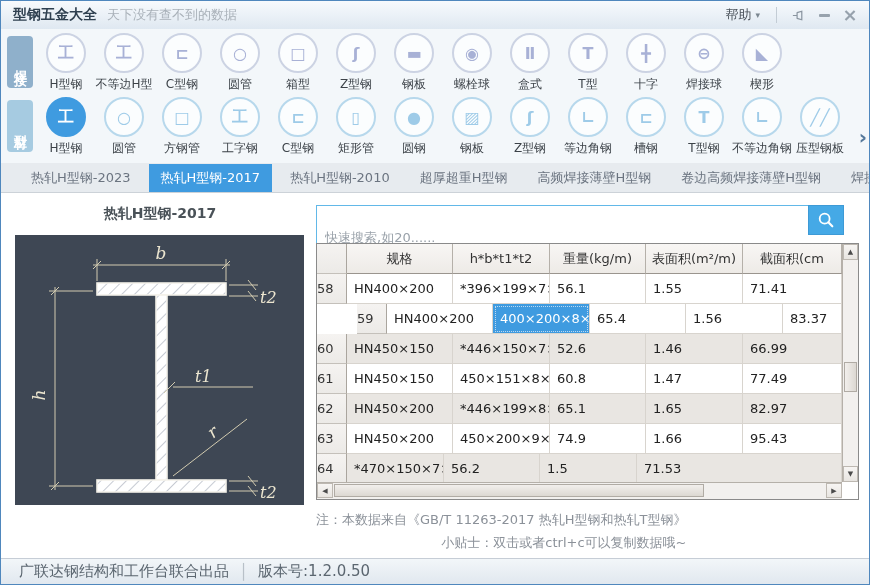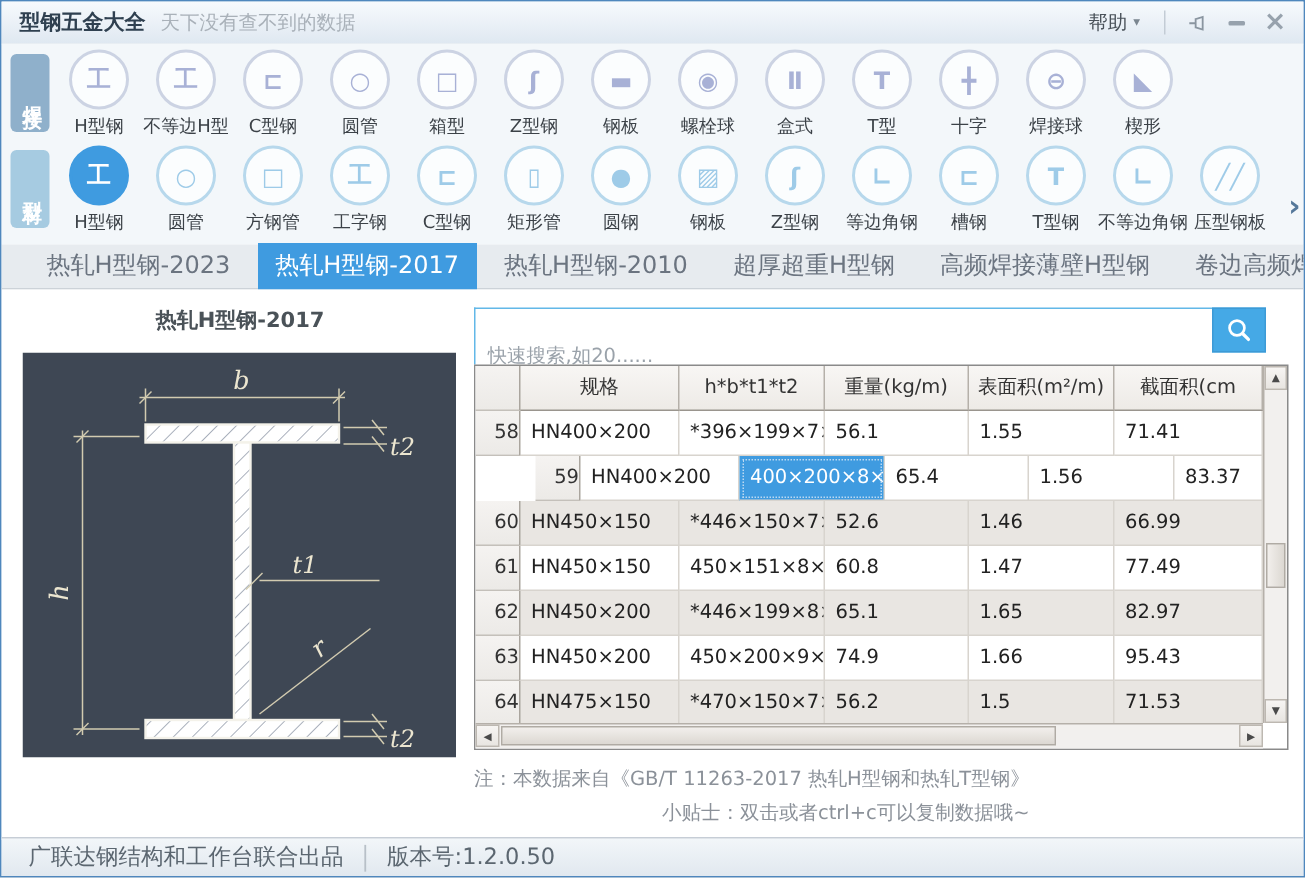--- a/index.html
+++ b/index.html
@@ -36,21 +36,21 @@
     font-size:16px;font-weight:bold;background:#fbfdfe;}
   .row1 .tb-circle{border:2px solid #ccd3e3;color:#a8b1d6;}
   .row2 .tb-circle{border:2px solid #b7d8ec;color:#9ecbe8;}
   .row2 .tb-circle.sel{background:#3f9be0;border-color:#3f9be0;color:#fff;}
   .tb-label{font-size:12px;color:#3c4248;margin-top:3px;white-space:nowrap;overflow:hidden;max-width:62px;}
   .more-chevron{position:absolute;right:2px;top:96px;font-size:20px;font-weight:bold;color:#55789a;cursor:pointer;}
 
   
   .tabbar{position:absolute;left:0;top:162px;width:100%;height:30px;background:#e7ebef;
     border-bottom:1px solid #ccd2d8;display:flex;align-items:center;padding-left:18px;box-sizing:border-box;}
-  .tab{font-size:16px;color:#6b7480;padding:5px 12px;margin-right:6px;white-space:nowrap;cursor:pointer;text-align:right;}
+  .tab{font-size:13px;color:#6b7480;padding:5px 12px;margin-right:6px;white-space:nowrap;cursor:pointer;text-align:right;}
   .tab.active{background:#3f9be0;color:#fff;}
 
   
   .content{position:absolute;left:0;top:192px;width:100%;height:367px;background:#fff;}
 
   .left-panel{position:absolute;left:14px;top:0;width:290px;}
   .diagram-title{margin-top:12px;text-align:center;font-size:14px;font-weight:bold;color:#4a5258;}
   .diagram{margin-top:12px;width:289px;height:270px;}
 
   .right-panel{position:absolute;left:315px;top:0;right:11px;}
@@ -65,21 +65,21 @@
   .grid{position:absolute;left:0;top:50px;width:543px;height:257px;border:1px solid #8a8a8a;
     box-sizing:border-box;background:#fff;}
   .grid-inner{position:absolute;left:0;top:0;right:16px;bottom:17px;overflow:hidden;}
   .t-head{display:flex;height:30px;background:linear-gradient(#f8f6f4,#edeae6);}
   .t-row{display:flex;height:30px;background:#fff;}
   .t-row.shaded{background:#e9e6e2;}
   .c{box-sizing:border-box;border-right:1px solid #d8d4ce;border-bottom:1px solid #d8d4ce;
     font-size:13px;color:#222;line-height:29px;padding-left:7px;white-space:nowrap;overflow:hidden;flex:none;}
   .t-head .c{border-right:1px solid #b5b0a9;border-bottom:1px solid #9a958e;color:#333;
     text-align:center;padding-left:0;background:transparent;}
-  .c.num{width:30px;text-align:right;padding-left:0;color:#333;
+  .c.num{width:30px;text-align:left;padding-left:0;color:#333;
     background:linear-gradient(#f5f3f1,#eceae7);border-right:1px solid #aaa59e;border-bottom:1px solid #c4c0ba;}
   .c.num.bold{font-weight:normal;margin-left:40px;}
   .col-spec{width:106px;}
   .col-dims{width:97px;}
   .col-w{width:96px;}
   .col-s{width:97px;}
   .col-a{flex:1 1 auto;}
   .c.selcell{background:#3f9be0;color:#fff;outline:1px dotted #bcd9f2;outline-offset:-3px;}
 
   
@@ -396,21 +396,20 @@
             <div class="t-row">
               <div class="c num">63</div>
               <div class="c col-spec">HN450×200</div>
               <div class="c col-dims">450×200×9×14</div>
               <div class="c col-w">74.9</div>
               <div class="c col-s">1.66</div>
               <div class="c col-a">95.43</div>
             </div>
             <div class="t-row shaded">
               <div class="c num">64</div>
-              <div class="c col-spec">HN475×150</div>
               <div class="c col-dims">*470×150×7×...</div>
               <div class="c col-w">56.2</div>
               <div class="c col-s">1.5</div>
               <div class="c col-a">71.53</div>
             </div>
           </div>
         <div class="vsb">
           <div class="sb-btn up">▲</div>
           <div class="thumb"></div>
           <div class="sb-btn down">▼</div>

